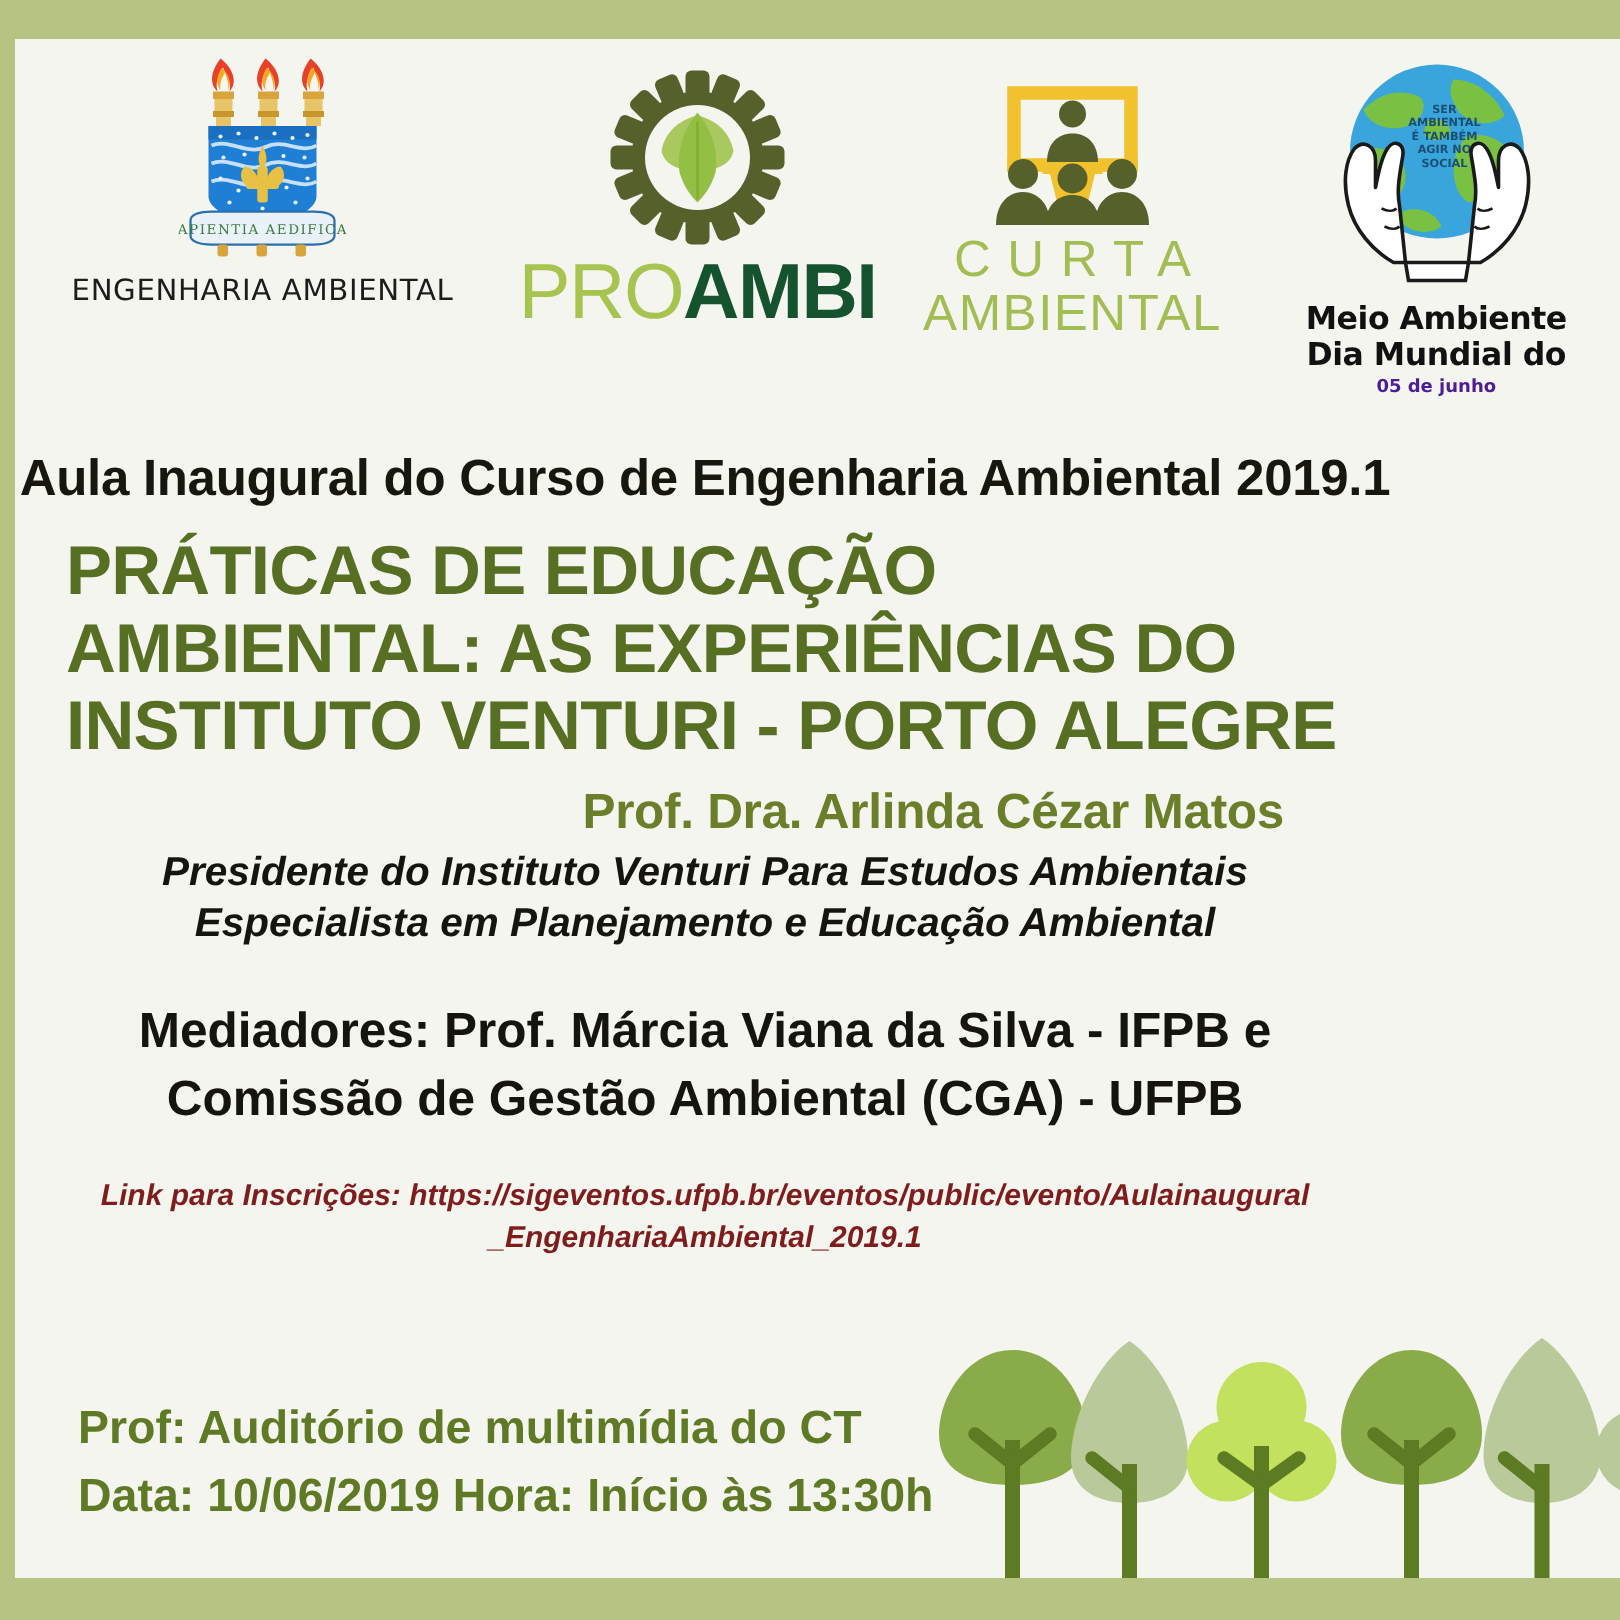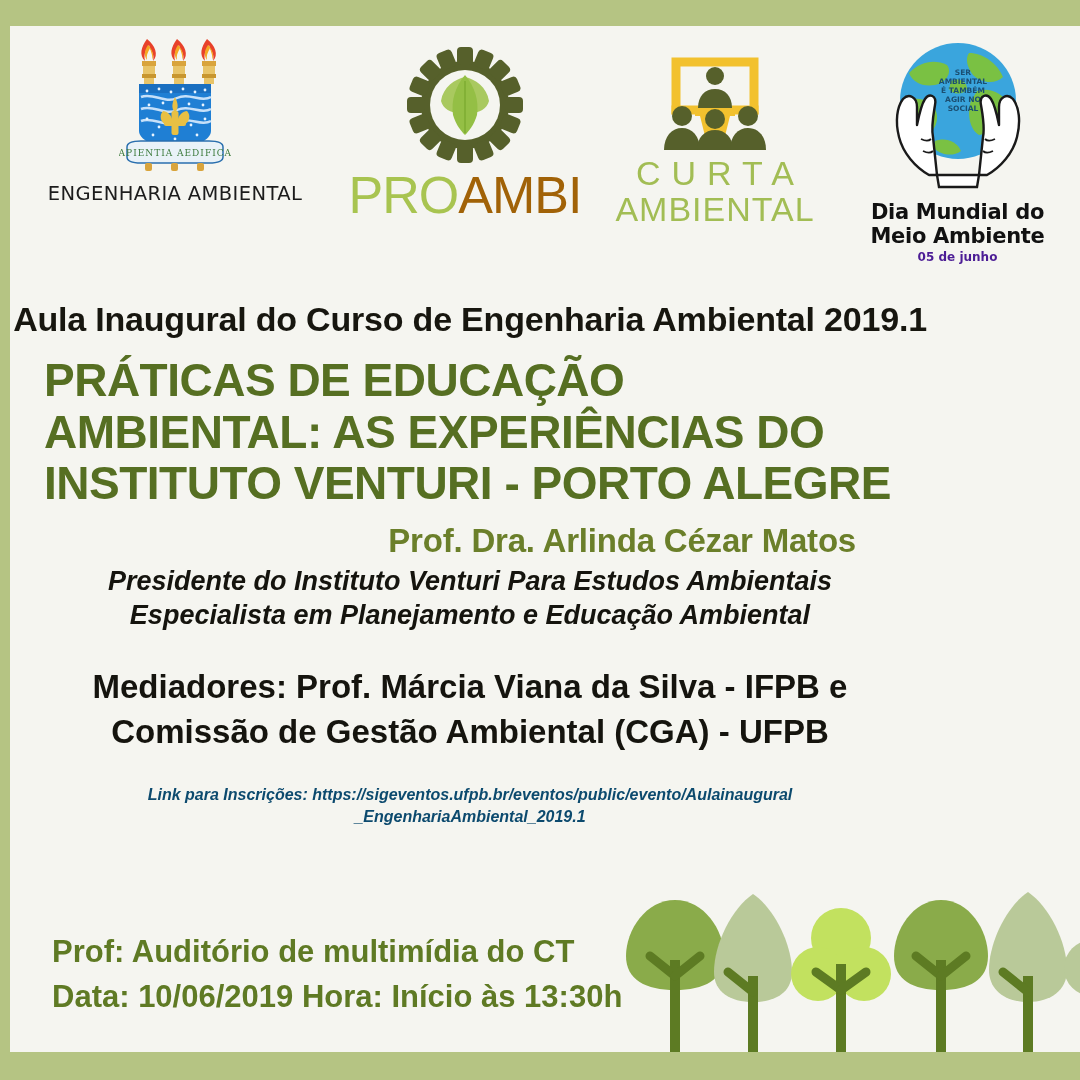--- a/index.html
+++ b/index.html
@@ -59,21 +59,21 @@
   #logo-proambi { left: 330px; top: 16px; width: 250px; }
   .proambi-mark { height: 125px; display:flex; align-items:center; justify-content:center; }
   .proambi-word {
     font-size: 52px;
     font-weight: 700;
     letter-spacing: -1px;
     line-height: 1;
     margin-top: 2px;
   }
   .pw-pro { color: #a8c450; font-weight: 500; }
-  .pw-ambi { color: #a16207; font-weight: 400; }
+  .pw-ambi { color: #14532d; font-weight: 700; }
 
   
   #logo-curta { left: 580px; top: 18px; width: 250px; }
   .curta-mark { height: 112px; display:flex; align-items:center; justify-content:center; }
   .curta-word1 {
     font-size: 34px; color: #a2bd54; letter-spacing: 11px;
     line-height: 1.05; font-weight: 400; padding-left: 11px;
   }
   .curta-word2 {
     font-size: 34px; color: #a2bd54; letter-spacing: 1px;
@@ -132,24 +132,24 @@
   .ev-mediators {
     text-align: center;
     font-size: 33px;
     font-weight: 700;
     color: #15140e;
     line-height: 1.36;
     margin: 32px 40px 0 40px;
   }
   .ev-link {
     text-align: center;
-    font-size: 16px;
+    font-size: 20px;
     font-weight: 700;
     font-style: italic;
-    color: #0c4a6e;
+    color: #7f1d1d;
     line-height: 1.38;
     margin: 30px 46px 0 46px;
   }
   .ev-info {
     position: absolute;
     left: 42px;
     top: 654px;
     font-size: 31px;
     font-weight: 700;
     color: #5f7a24;
@@ -349,22 +349,22 @@
           <g fill="none" stroke="#1a1a1a" stroke-width="1.8">
             <path d="M48 110 C52 112 56 112 58 110"></path>
             <path d="M50 122 C54 124 58 124 60 122"></path>
             <path d="M122 110 C118 112 114 112 112 110"></path>
             <path d="M120 122 C116 124 112 124 110 122"></path>
           </g>
           <path d="M64 146 L106 146 L104 158 L66 158 Z" fill="#ffffff" stroke="#1a1a1a" stroke-width="2.4"></path>
         </svg>
       </div>
       <div class="dia-title">
+        <div>Meio Ambiente</div>
         <div>Dia Mundial do</div>
-        <div>Meio Ambiente</div>
       </div>
       <div class="dia-sub">05 de junho</div>
     </div>
   </div>
 
   <div class="body-wrap">
 
     <div class="ev-subtitle">Aula Inaugural do Curso de Engenharia Ambiental 2019.1</div>
 
     <div class="ev-title">PRÁTICAS DE EDUCAÇÃO AMBIENTAL: AS EXPERIÊNCIAS DO INSTITUTO VENTURI - PORTO ALEGRE</div>

